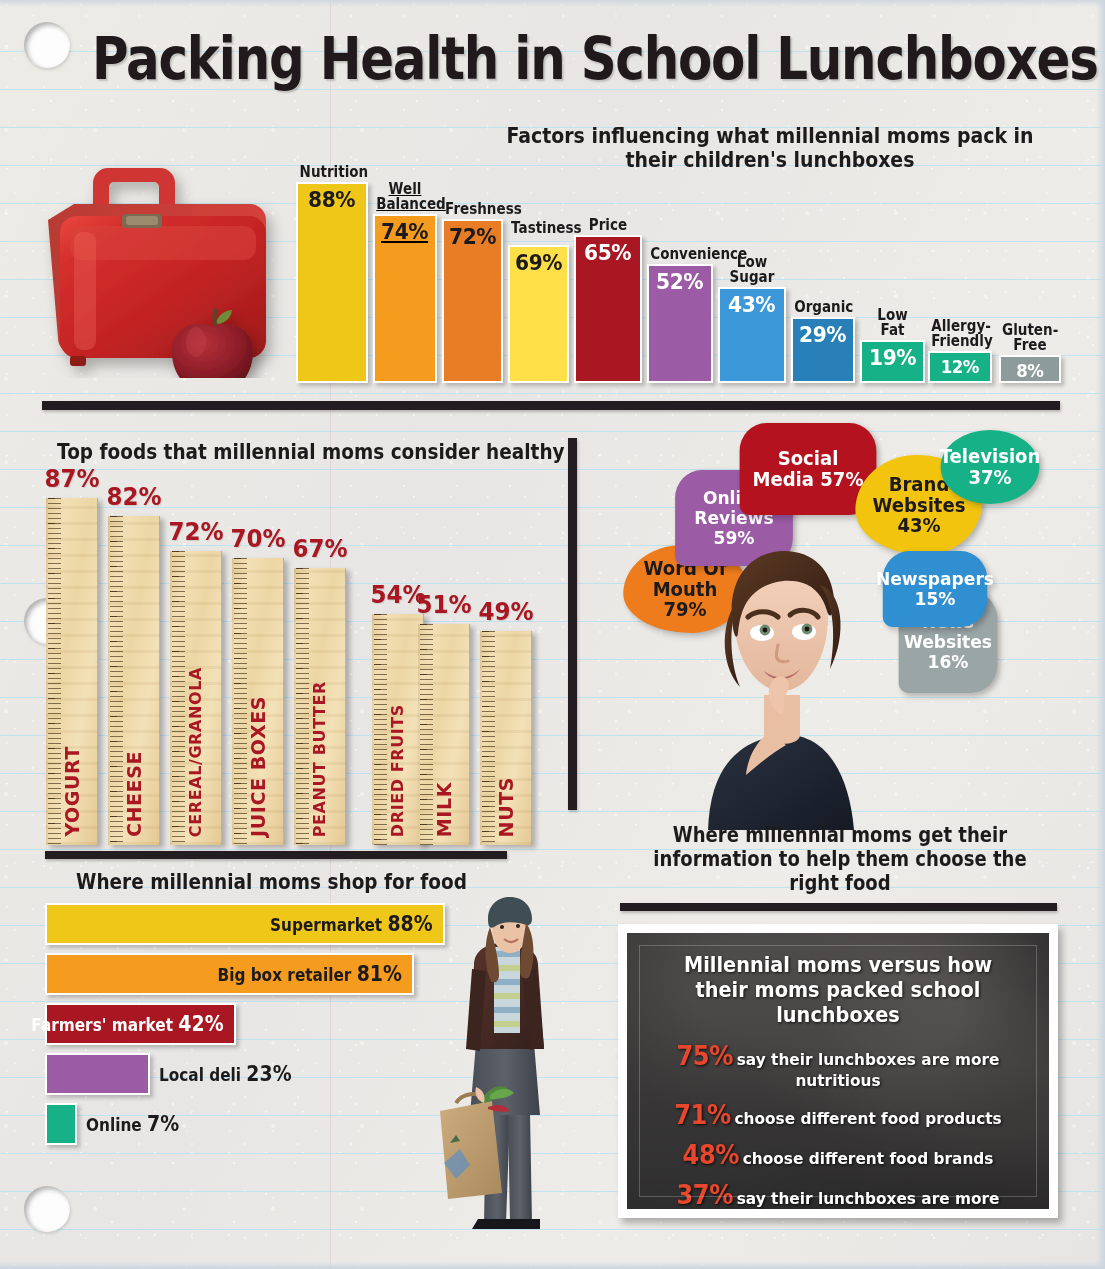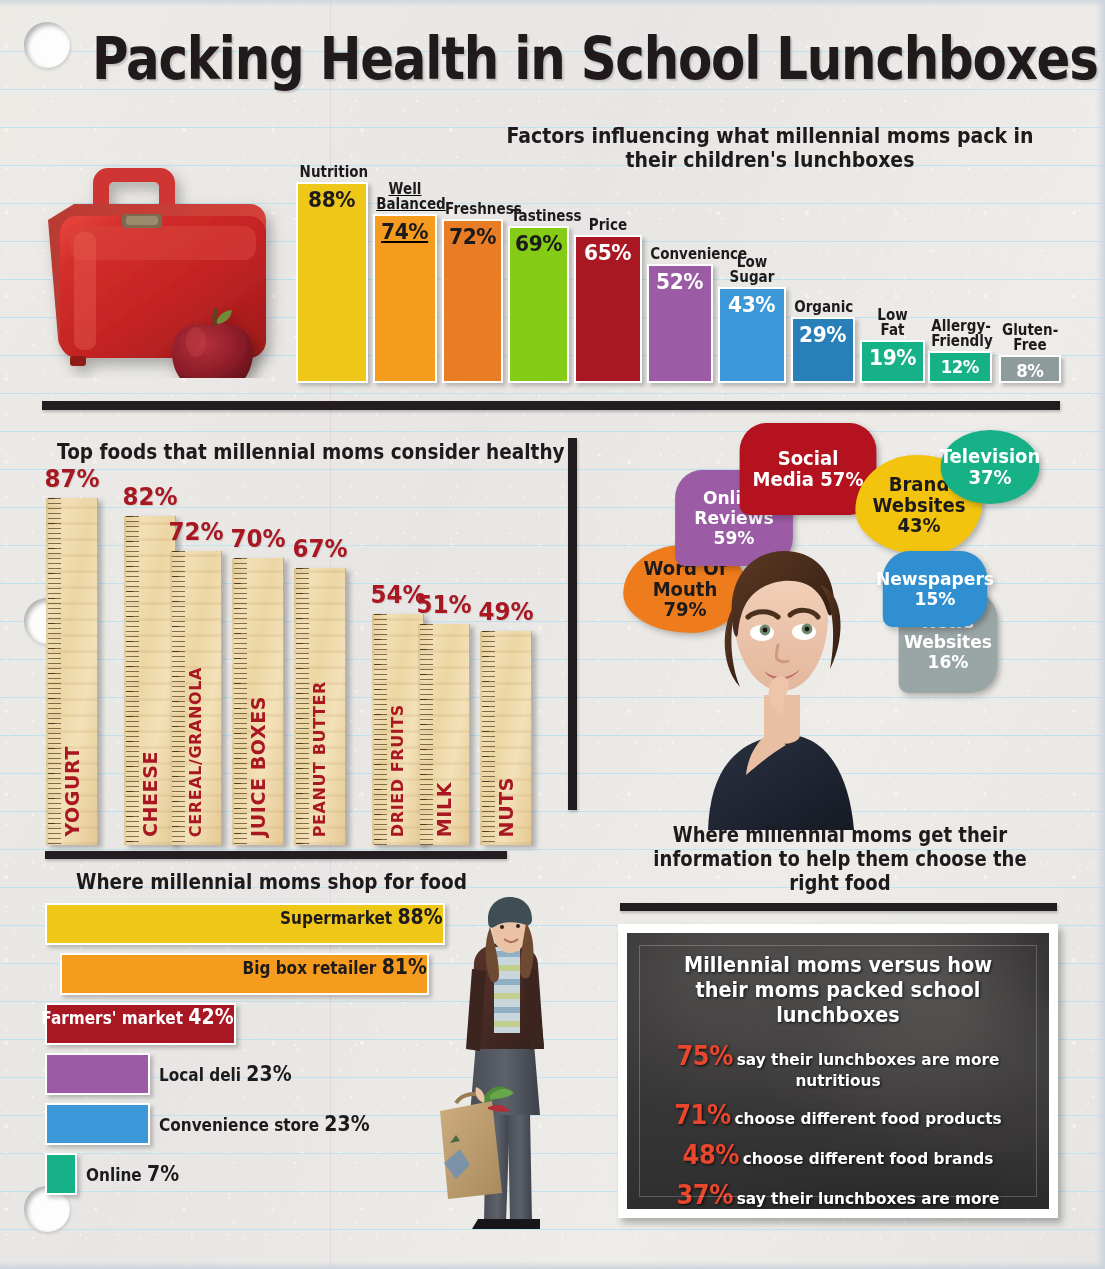--- a/index.html
+++ b/index.html
@@ -215,21 +215,22 @@
   #woman-thinking { position: absolute; left: 690px; top: 545px; width: 180px; height: 285px; }
 
   
   #shop-title { position: absolute; left: 76px; top: 870px; font-size: 21px; }
   #shop-bars { position: absolute; left: 45px; top: 903px; width: 420px; }
   .hbar-row { position: relative; margin-bottom: 8px; display: flex; align-items: center; }
   .hbar {
     height: 42px;
     border: 2px solid #ffffff;
     box-shadow: 3px 3px 4px rgba(0,0,0,.22);
-    display: flex; align-items: flex-start; justify-content: flex-end;
+    display: flex; align-items: center; justify-content: flex-end;
+    padding-right: 10px;
     flex: none;
   }
   .hbar-inlabel, .hbar-outlabel {
     font-family: "DejaVu Sans", "Liberation Sans", sans-serif;
     font-weight: bold; font-size: 17px;
     transform: scaleX(.9); transform-origin: right center;
     white-space: nowrap;
   }
   .hbar-outlabel {
     margin-left: 9px; color: #1d1a1c;
@@ -363,21 +364,21 @@
         </div>
       </div>
       <div class="vbar-wrap" style="left: 146px; width: 61px;">
         <div class="vbar-label">Freshness</div>
         <div class="vbar" style="height: 164px; background: rgb(232, 125, 38);">
           <div class="vbar-value" style="color: rgb(29, 26, 28);">72%</div>
         </div>
       </div>
       <div class="vbar-wrap" style="left: 212px; width: 61px;">
         <div class="vbar-label">Tastiness</div>
-        <div class="vbar" style="height: 157px; background: #84cc16;">
+        <div class="vbar" style="height: 138px; background: #fde047; margin-top: 7px;">
           <div class="vbar-value" style="color: rgb(29, 26, 28);">69%</div>
         </div>
       </div>
       <div class="vbar-wrap" style="left: 278px; width: 68px;">
         <div class="vbar-label">Price</div>
         <div class="vbar" style="height: 148px; background: rgb(168, 23, 34);">
           <div class="vbar-value" style="color: rgb(255, 255, 255);">65%</div>
         </div>
       </div>
       <div class="vbar-wrap" style="left: 351px; width: 66px;">
@@ -426,21 +427,21 @@
   <div id="rulers">
       <div class="ruler-col" style="left: 6px; width: 52px; height: 381px;">
         <div class="ruler-pct" style="top: 0px;">87%</div>
         <div class="ruler" style="height: 347px; position: absolute; bottom: 0px; left: 0px; width: 52px;">
           <div class="ruler-ticks"></div>
           <div class="ruler-name-holder">
             <span class="vertical-text">YOGURT</span>
           </div>
         </div>
       </div>
-      <div class="ruler-col" style="left: 84px; width: 52px; height: 363px;">
+      <div class="ruler-col" style="left: 68px; width: 52px; height: 363px;">
         <div class="ruler-pct" style="top: 0px;">82%</div>
         <div class="ruler" style="height: 329px; position: absolute; bottom: 0px; left: 0px; width: 52px;">
           <div class="ruler-ticks"></div>
           <div class="ruler-name-holder">
             <span class="vertical-text">CHEESE</span>
           </div>
         </div>
       </div>
       <div class="ruler-col" style="left: 130px; width: 52px; height: 328px;">
         <div class="ruler-pct" style="top: 0px;">72%</div>
@@ -565,36 +566,32 @@
 
   <div id="divider-foods" class="divider"></div>
   <div id="shop-title" class="section-head">Where millennial moms shop for food</div>
   <div id="shop-bars">
       <div class="hbar-row">
         <div class="hbar" style="width: 400px; background: rgb(239, 199, 25);">
           <span class="hbar-inlabel" style="color: rgb(29, 26, 28);">Supermarket <span class="num">88%</span></span>
         </div>
       </div>
       <div class="hbar-row">
-        <div class="hbar" style="width: 369px; background: rgb(245, 155, 30); margin-left: 15px;">
+        <div class="hbar" style="width: 369px; background: rgb(245, 155, 30);">
           <span class="hbar-inlabel" style="color: rgb(29, 26, 28);">Big box retailer <span class="num">81%</span></span>
         </div>
       </div>
       <div class="hbar-row">
         <div class="hbar" style="width: 191px; background: rgb(168, 23, 34);">
           <span class="hbar-inlabel" style="color: rgb(255, 255, 255);">Farmers' market <span class="num">42%</span></span>
         </div>
       </div>
       <div class="hbar-row">
         <div class="hbar" style="width: 105px; background: rgb(155, 91, 165);"></div>
         <span class="hbar-outlabel" style="color: rgb(29, 26, 28);">Local deli <span class="num">23%</span></span>
-      </div>
-      <div class="hbar-row">
-        <div class="hbar" style="width: 105px; background: rgb(60, 152, 216);"></div>
-        <span class="hbar-outlabel" style="color: rgb(29, 26, 28);">Convenience store <span class="num">23%</span></span>
       </div>
       <div class="hbar-row">
         <div class="hbar" style="width: 32px; background: rgb(23, 177, 135);"></div>
         <span class="hbar-outlabel" style="color: rgb(29, 26, 28);">Online <span class="num">7%</span></span>
       </div>
     </div>
 
   <div id="shopper">
     <svg width="150" height="340" viewBox="0 0 150 340" aria-hidden="true">
       <defs>

